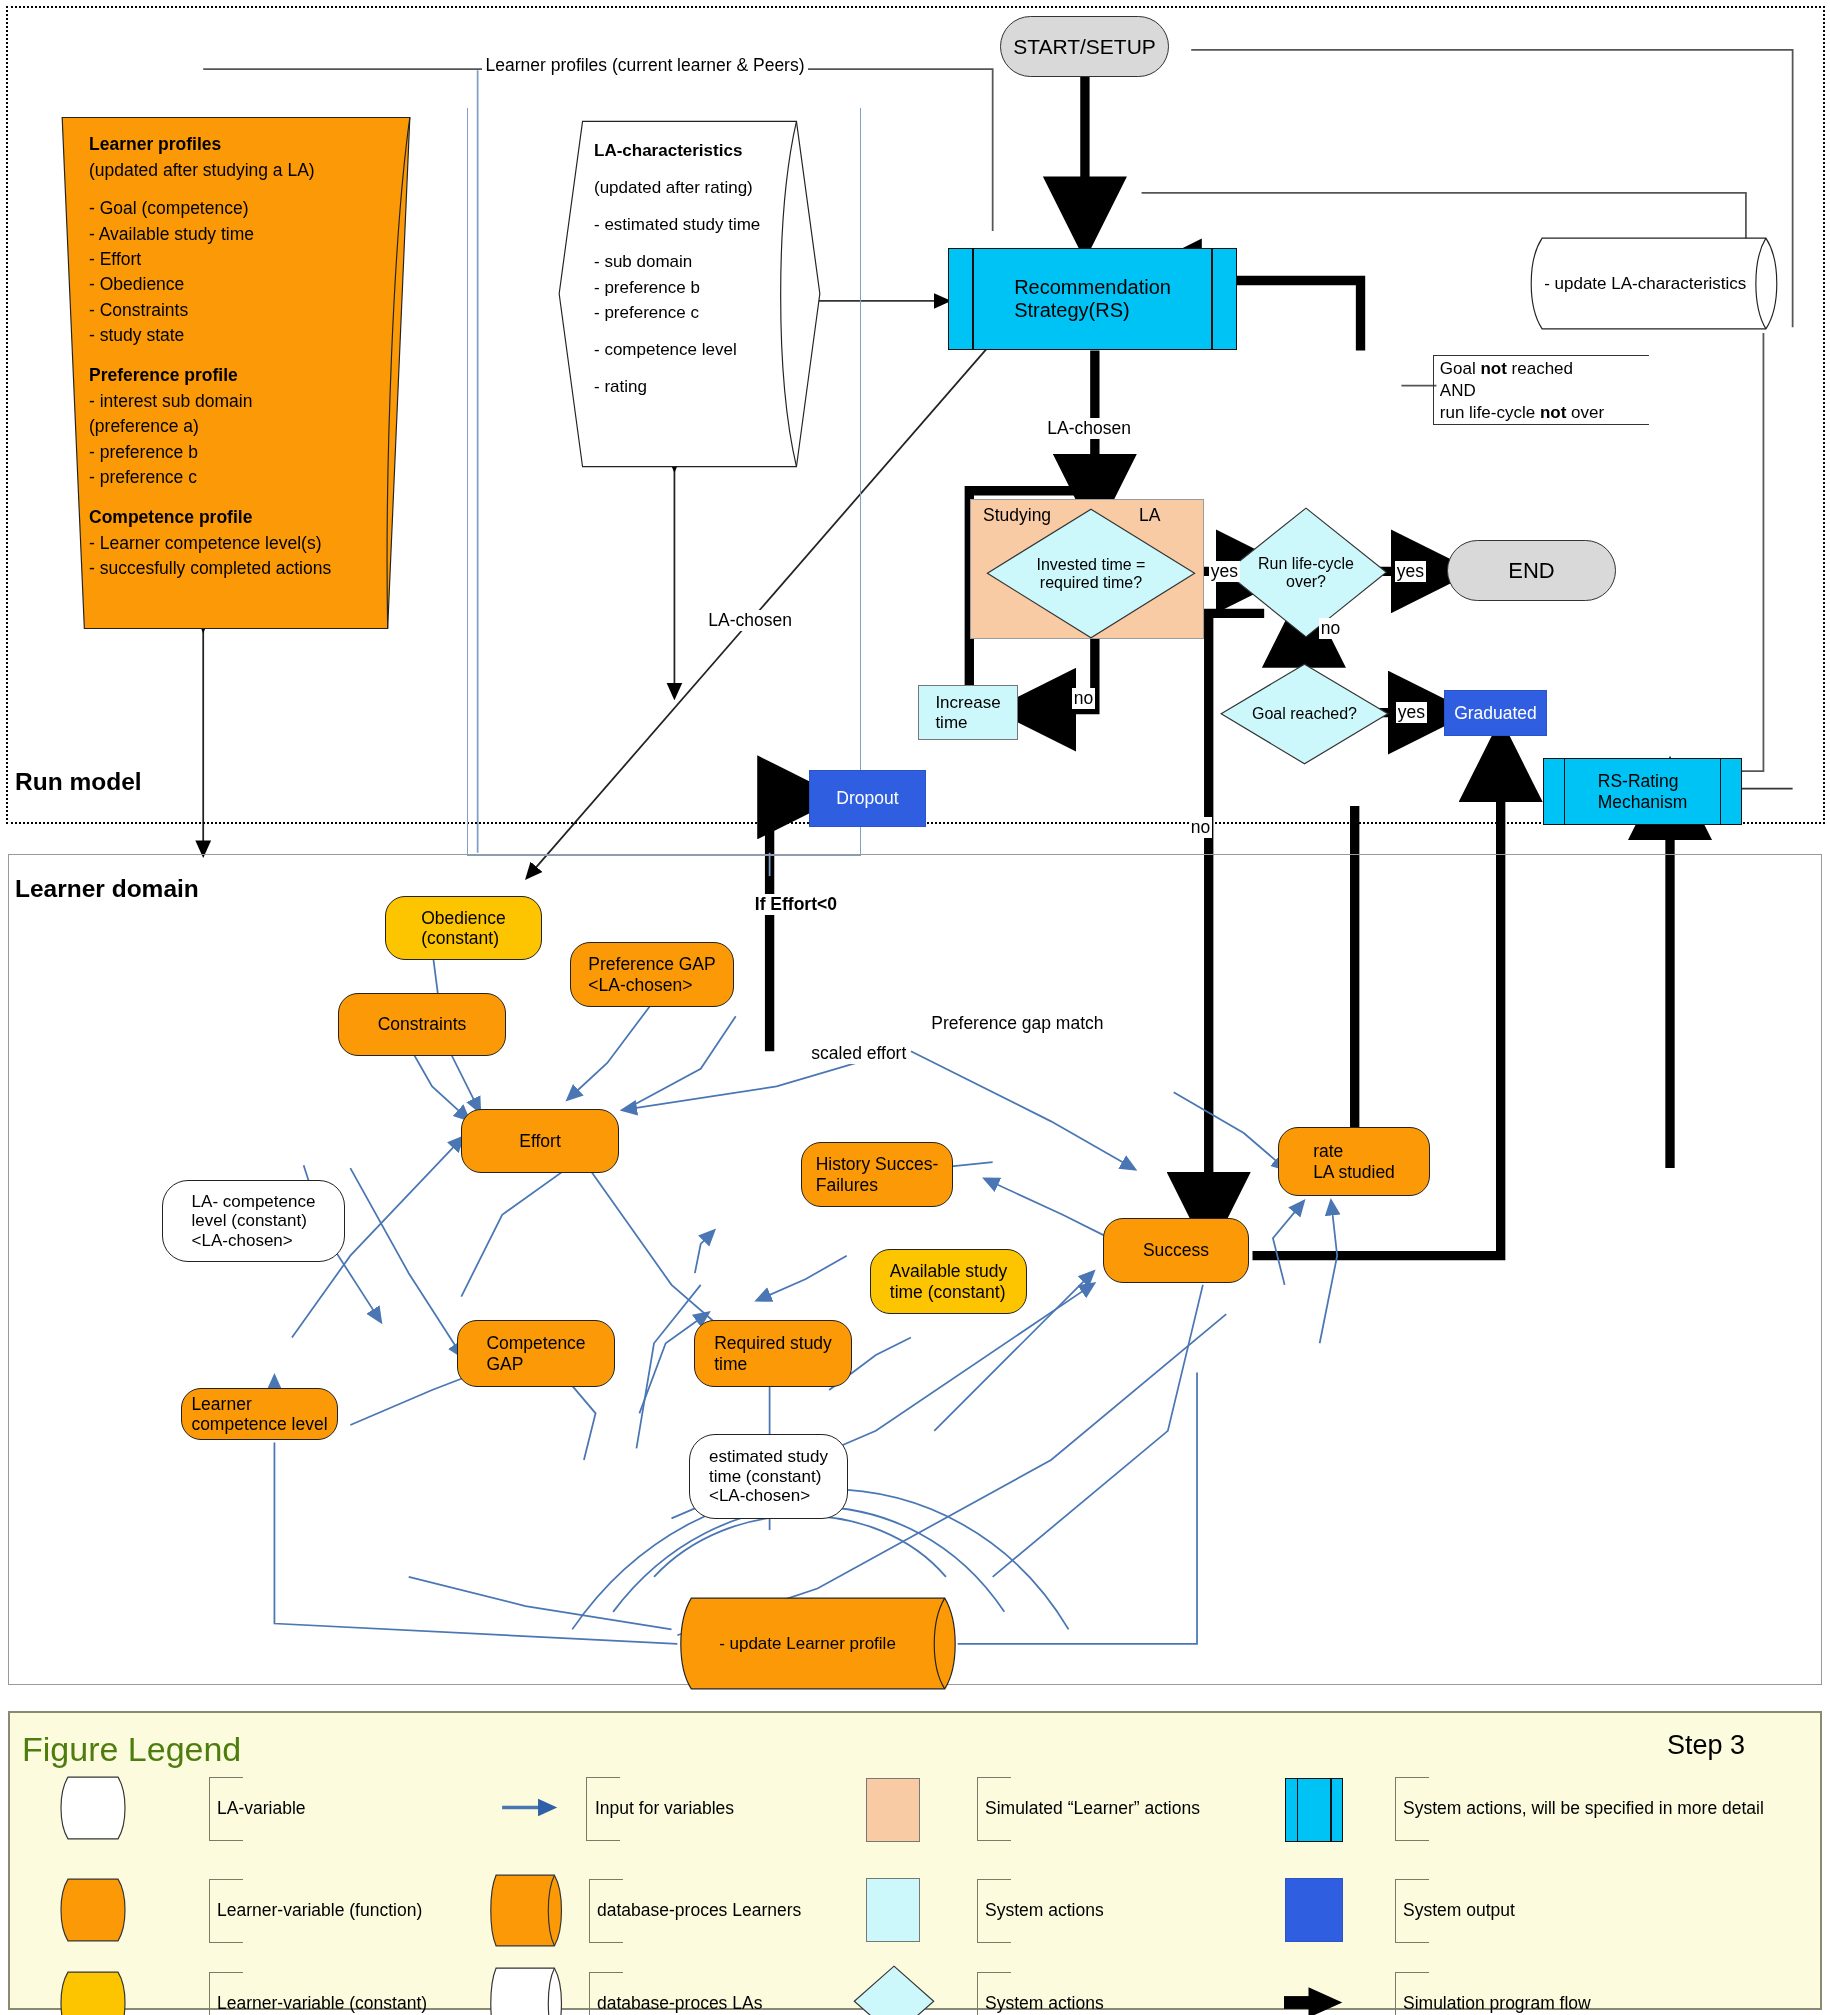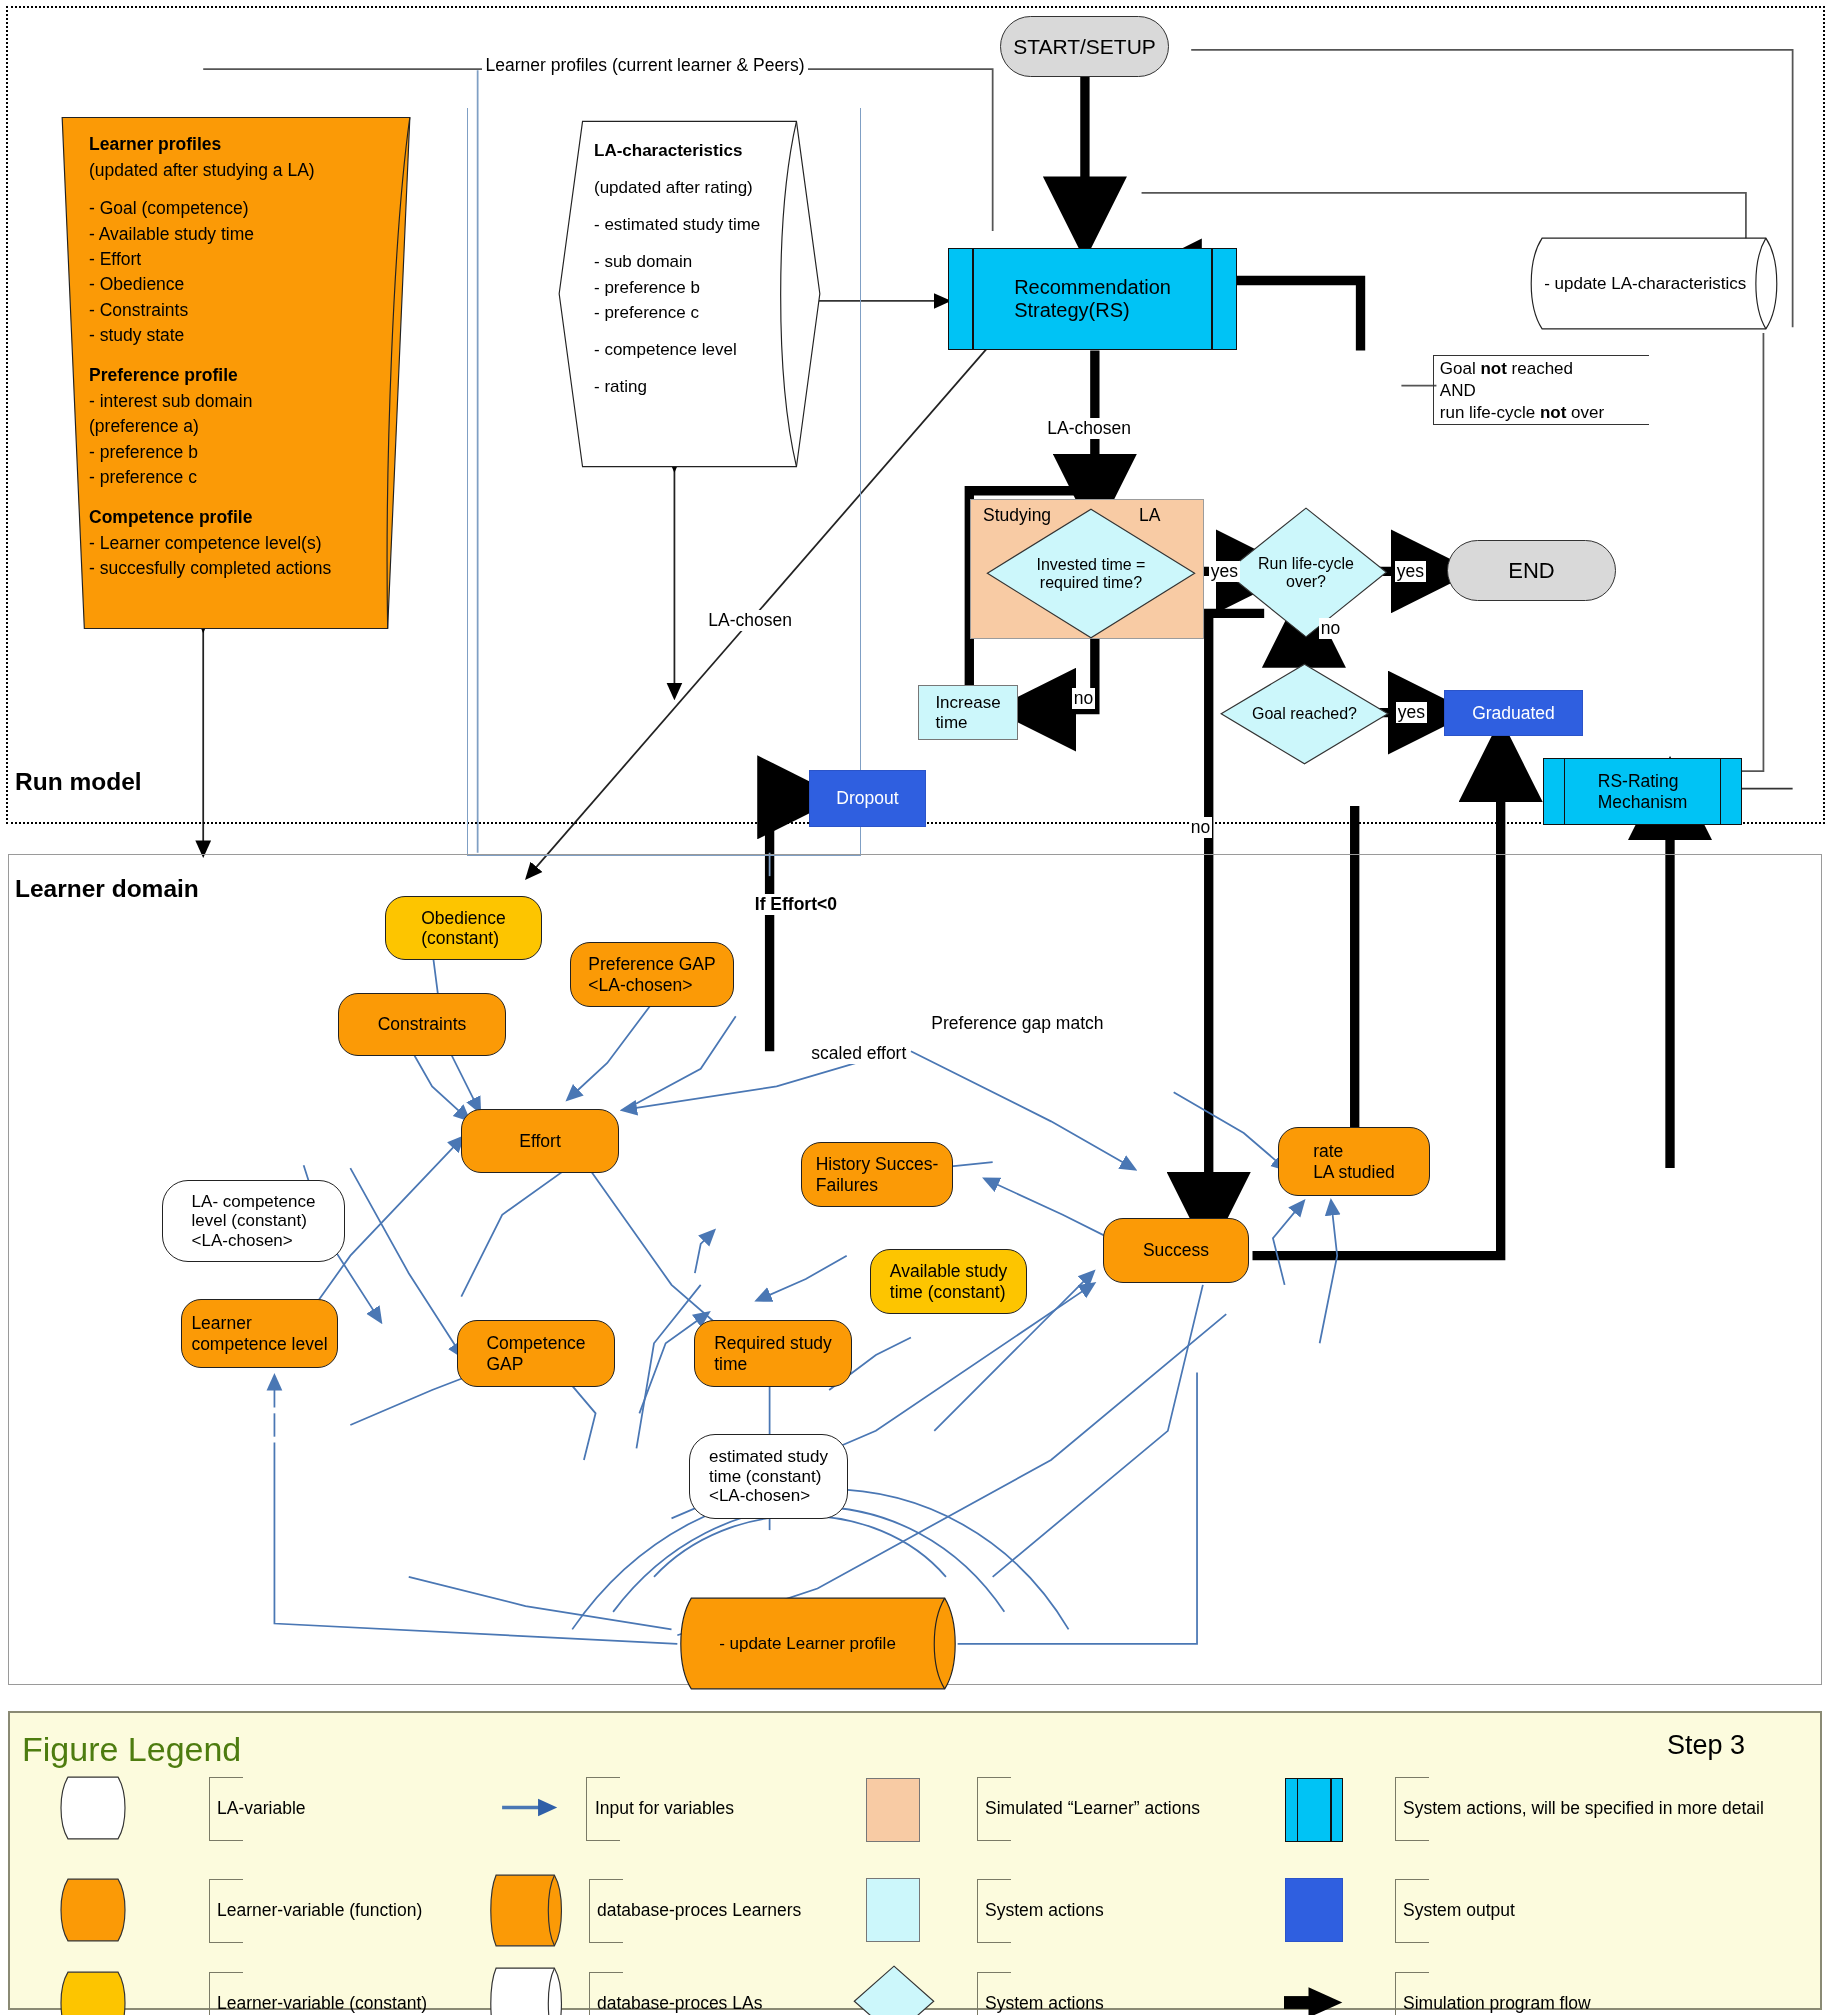--- a/index.html
+++ b/index.html
@@ -313,21 +313,21 @@
     <div class="dlabel" style="font-size:16px;">
       <span>Goal reached?</span>
     </div>
   </div>
 
   <div class="node lightcyan" style="left:918px;top:685px;width:100px;height:55px;font-size:17px;">
     <span class="txt">Increase
 time</span>
   </div>
 
-  <div class="node blueout" style="left:1444px;top:690px;width:139px;height:46px;font-size:17.5px;">
+  <div class="node blueout" style="left:1444px;top:690px;width:103px;height:46px;font-size:17.5px;">
     <span class="txt">Graduated</span>
   </div>
 
   <div class="node blueout" style="left:809px;top:770px;width:117px;height:57px;font-size:17.5px;">
     <span class="txt">Dropout</span>
   </div>
 
   <div class="abs" style="left:1433px;top:355px;width:216px;height:70px;border-left:1.2px solid #333;border-top:1.2px solid #333;border-bottom:1.2px solid #333;box-sizing:border-box;font-size:17px;line-height:1.28;padding:2.3px 0 0 5.8px;">
     <div>
       <span>Goal </span><b>not</b><span> reached</span>
@@ -404,21 +404,21 @@
     <span class="txt">Available study
 time (constant)</span>
   </div>
 
   <div class="node lv-white" style="left:689px;top:1434px;width:159px;height:85px;font-size:17px;">
     <span class="txt">estimated study
 time (constant)
 &lt;LA-chosen&gt;</span>
   </div>
 
-  <div class="node lv lv-func" style="left:181px;top:1299px;width:157px;height:69px;font-size:17.5px;">
+  <div class="node lv lv-func" style="left:181px;top:1388px;width:157px;height:52px;font-size:17.5px;">
     <span class="txt">Learner
 competence level</span>
   </div>
 
   <div class="cyl" style="left:672px;top:1597px;width:292px;height:93px;">
     <svg width="292" height="93" style="position:absolute;left:0;top:0;" viewBox="0 0 500 160">
       <path d="M32,2 L468,2 C492,42 492,120 468,158 L32,158 C8,120 8,42 32,2 Z" fill="#fb9a06" stroke="#222" stroke-width="2"></path>
       <path d="M468,2 C444,42 444,120 468,158" fill="none" stroke="#222" stroke-width="2"></path>
     </svg>
     <div class="label" style="font-size:17px;padding-right:21px;">

